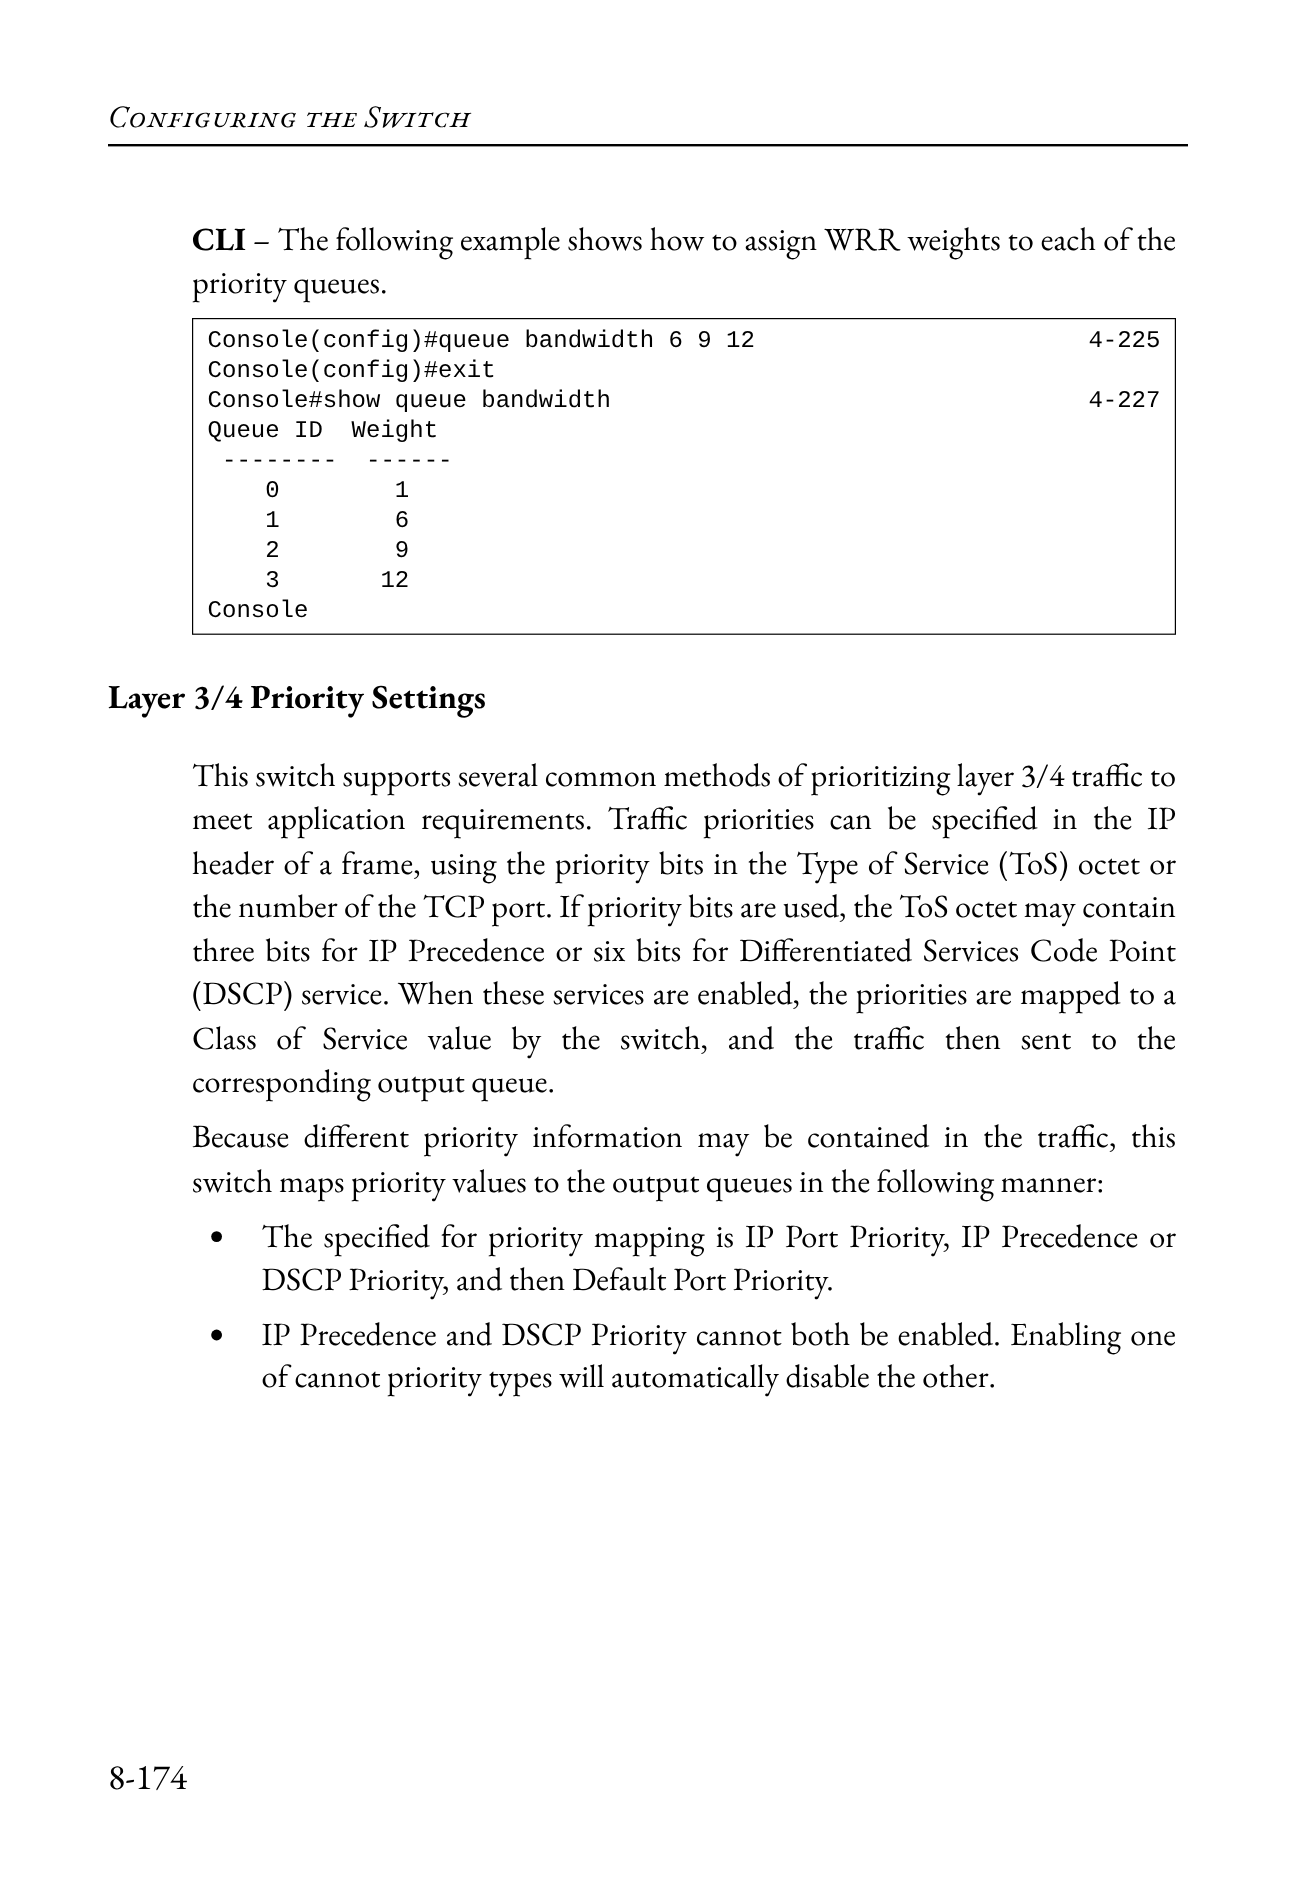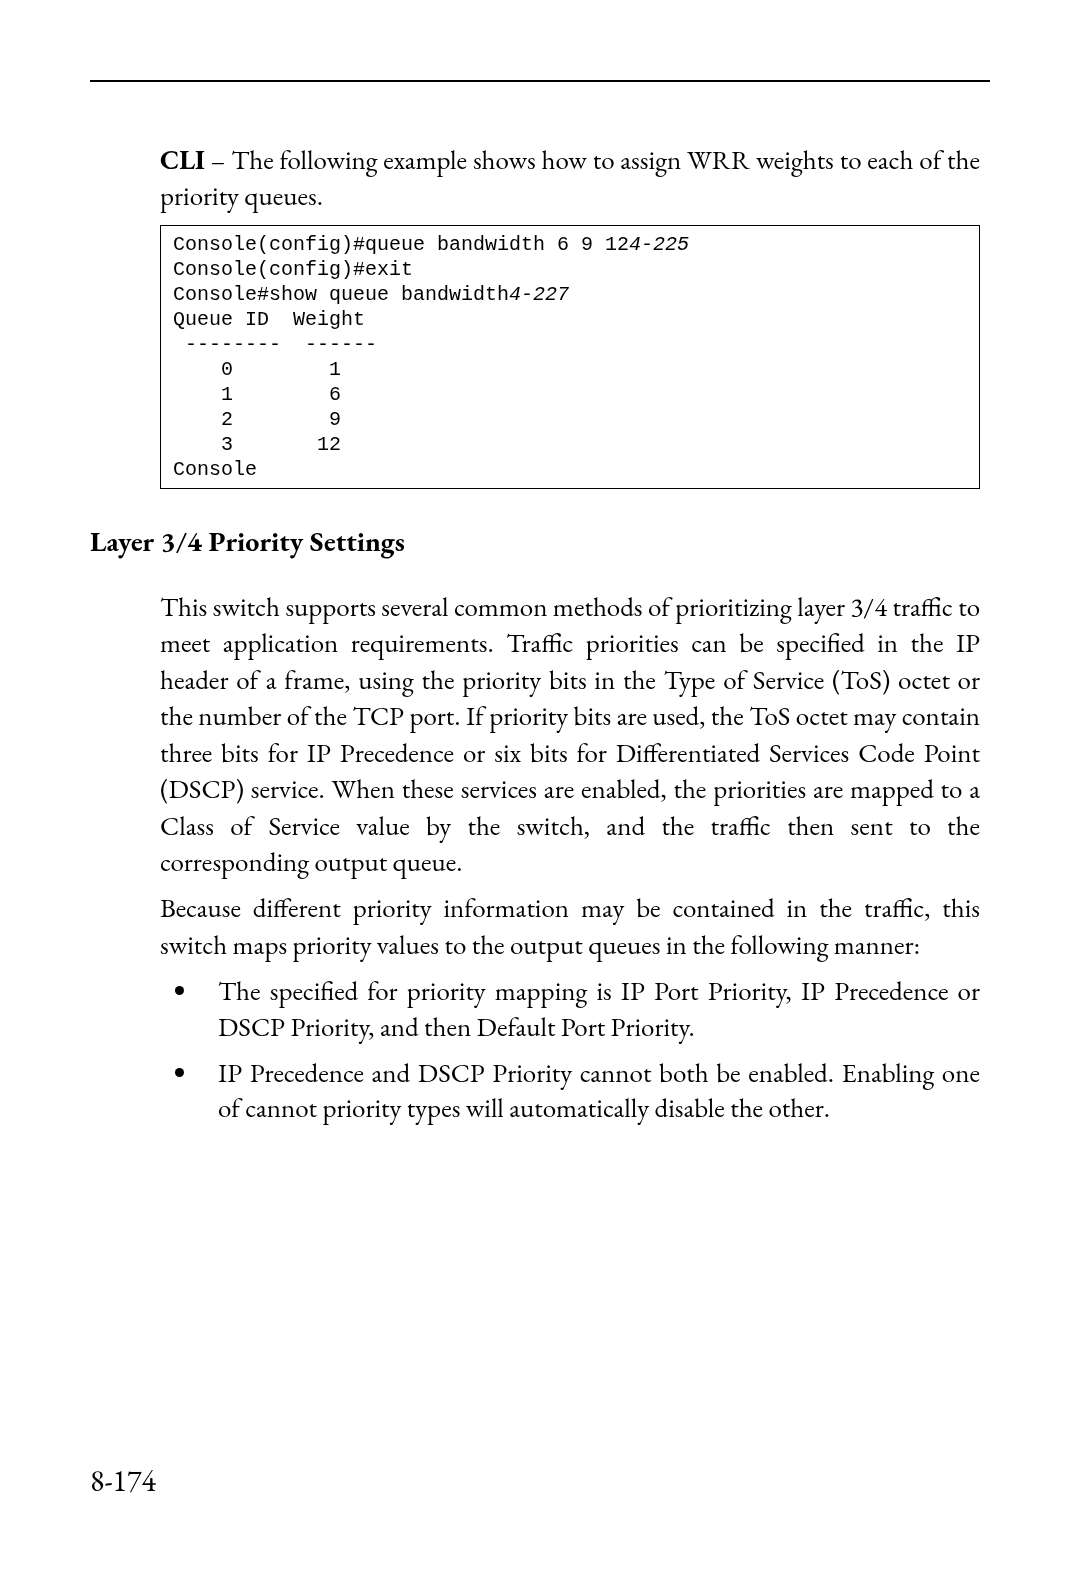--- a/index.html
+++ b/index.html
@@ -47,22 +47,22 @@
   .code-box {
     border: 1.5px solid #000;
     padding: 6px 12px 6px 12px;
     margin: 8px 0 34px 0;
     font-family: "Courier New", Courier, monospace;
     font-size: 20px;
     line-height: 1.25;
     white-space: pre;
     position: relative;
   }
-  .code-line { display: flex; }
-  .code-ref { font-style: italic; }
+  .code-line { display: flex; justify-content: space-between; }
+  .code-ref { }
   .h2 {
     font-family: Garamond, "EB Garamond", "Times New Roman", serif;
     font-weight: bold;
     font-size: 28px;
     margin: 14px 0 30px 0;
   }
   .h3 {
     font-family: Garamond, "EB Garamond", "Times New Roman", serif;
     font-weight: bold;
     font-size: 28px;
@@ -84,20 +84,21 @@
     bottom: 70px;
     left: 90px;
     font-size: 30px;
   }
 </style>
 </head>
 <body>
 
 <div class="page">
 
+  <div class="running-head">Configuring the Switch</div>
   <hr class="head-rule">
 
   <div class="indent">
     <p class="body-para">
       <span class="cli-label">CLI</span><span> – The following example shows how to assign WRR weights to each of the priority queues.</span>
     </p>
 
     <div class="code-box" id="code-block"><div class="code-line"><span>Console(config)#queue bandwidth 6 9 12</span><span class="code-ref">4-225</span></div><div class="code-line"><span>Console(config)#exit</span></div><div class="code-line"><span>Console#show queue bandwidth</span><span class="code-ref">4-227</span></div><div class="code-line"><span>Queue ID  Weight</span></div><div class="code-line"><span> --------  ------</span></div><div class="code-line"><span>    0        1</span></div><div class="code-line"><span>    1        6</span></div><div class="code-line"><span>    2        9</span></div><div class="code-line"><span>    3       12</span></div><div class="code-line"><span>Console</span></div></div>
   </div>
 

